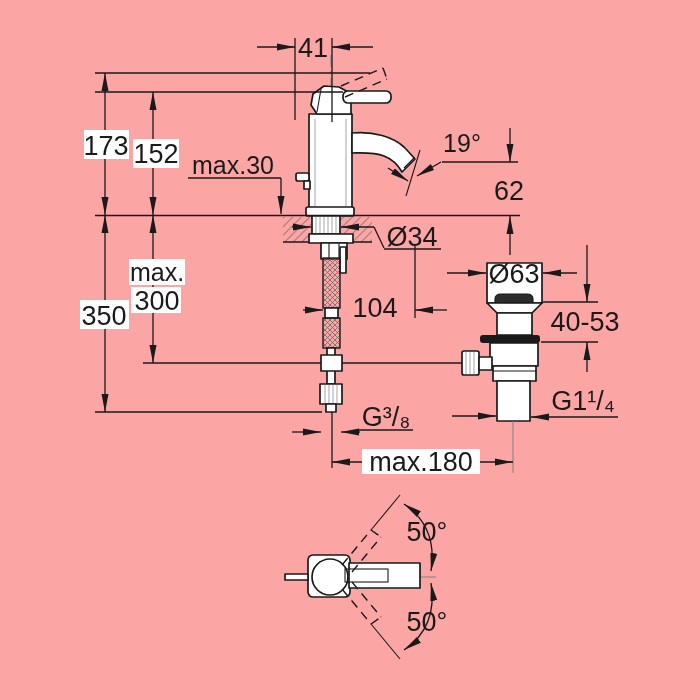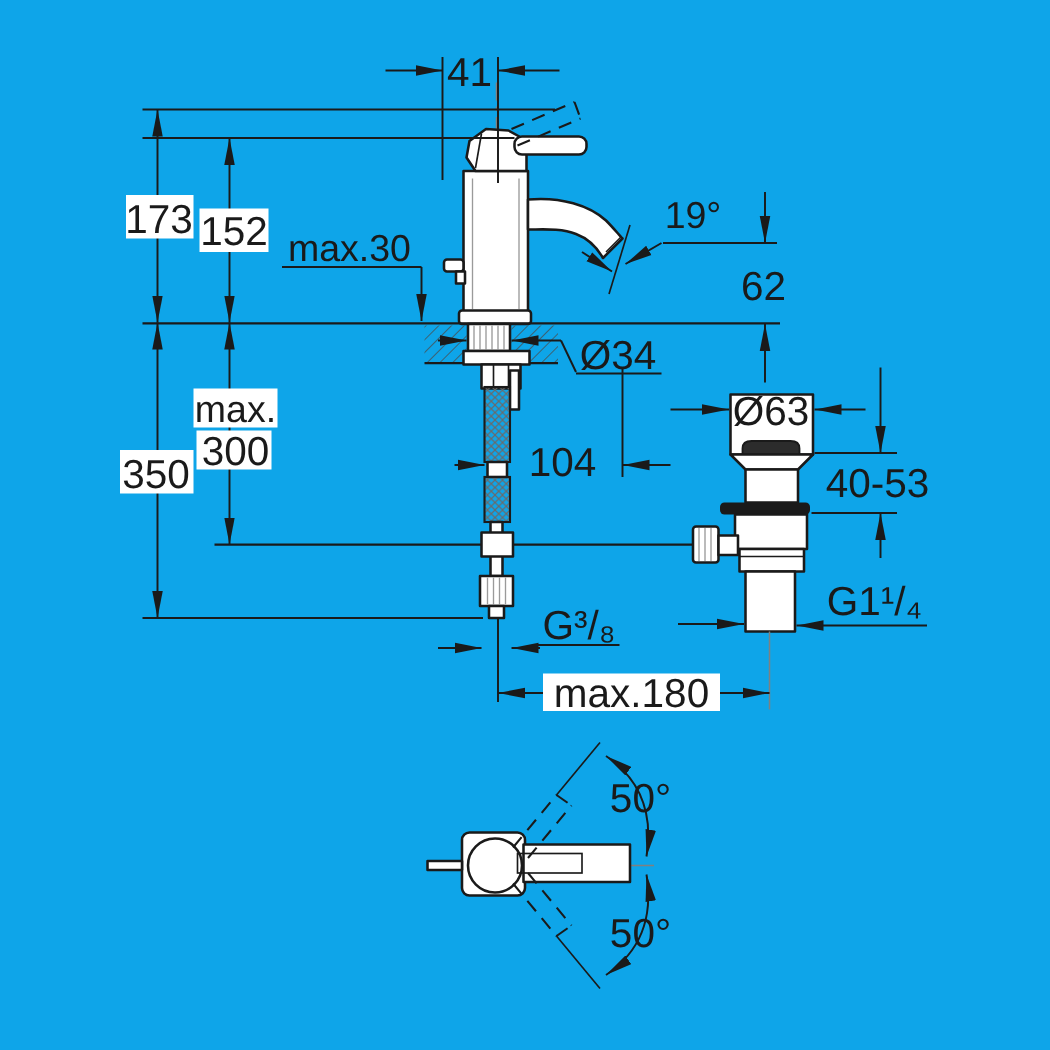--- a/index.html
+++ b/index.html
@@ -1,16 +1,16 @@
 <!DOCTYPE html>
 <html><head>
 <meta charset="utf-8">
 <style>
   html,body{margin:0;padding:0;background:#ffffff;}
-  .stage{width:700px;height:700px;background:#0ea5e9;position:relative;font-family:"Liberation Sans","DejaVu Sans",sans-serif;}
+  .stage{width:700px;height:700px;background:#fca5a5;position:relative;font-family:"Liberation Sans","DejaVu Sans",sans-serif;}
   svg{display:block;}
   .obj{stroke:#1a1a1a;stroke-width:1.7;fill:#ffffff;stroke-linejoin:round;}
   .objthin{stroke:#1a1a1a;stroke-width:1.1;fill:none;}
   .dark{fill:#2c2c2c;stroke:#1a1a1a;stroke-width:1.2;}
   .dim{stroke:#1a1a1a;stroke-width:1.3;fill:none;}
   .ref{stroke:#1a1a1a;stroke-width:1.5;fill:none;}
   .cl{stroke:#808080;stroke-width:1;fill:none;}
   .shade{stroke:#9a9a9a;stroke-width:.9;fill:none;}
   .dashed{stroke:#1a1a1a;stroke-width:1.4;fill:none;stroke-dasharray:9 6;}
   text.d{font-family:"Liberation Sans","DejaVu Sans",sans-serif;font-size:27px;fill:#1a1a1a;}

